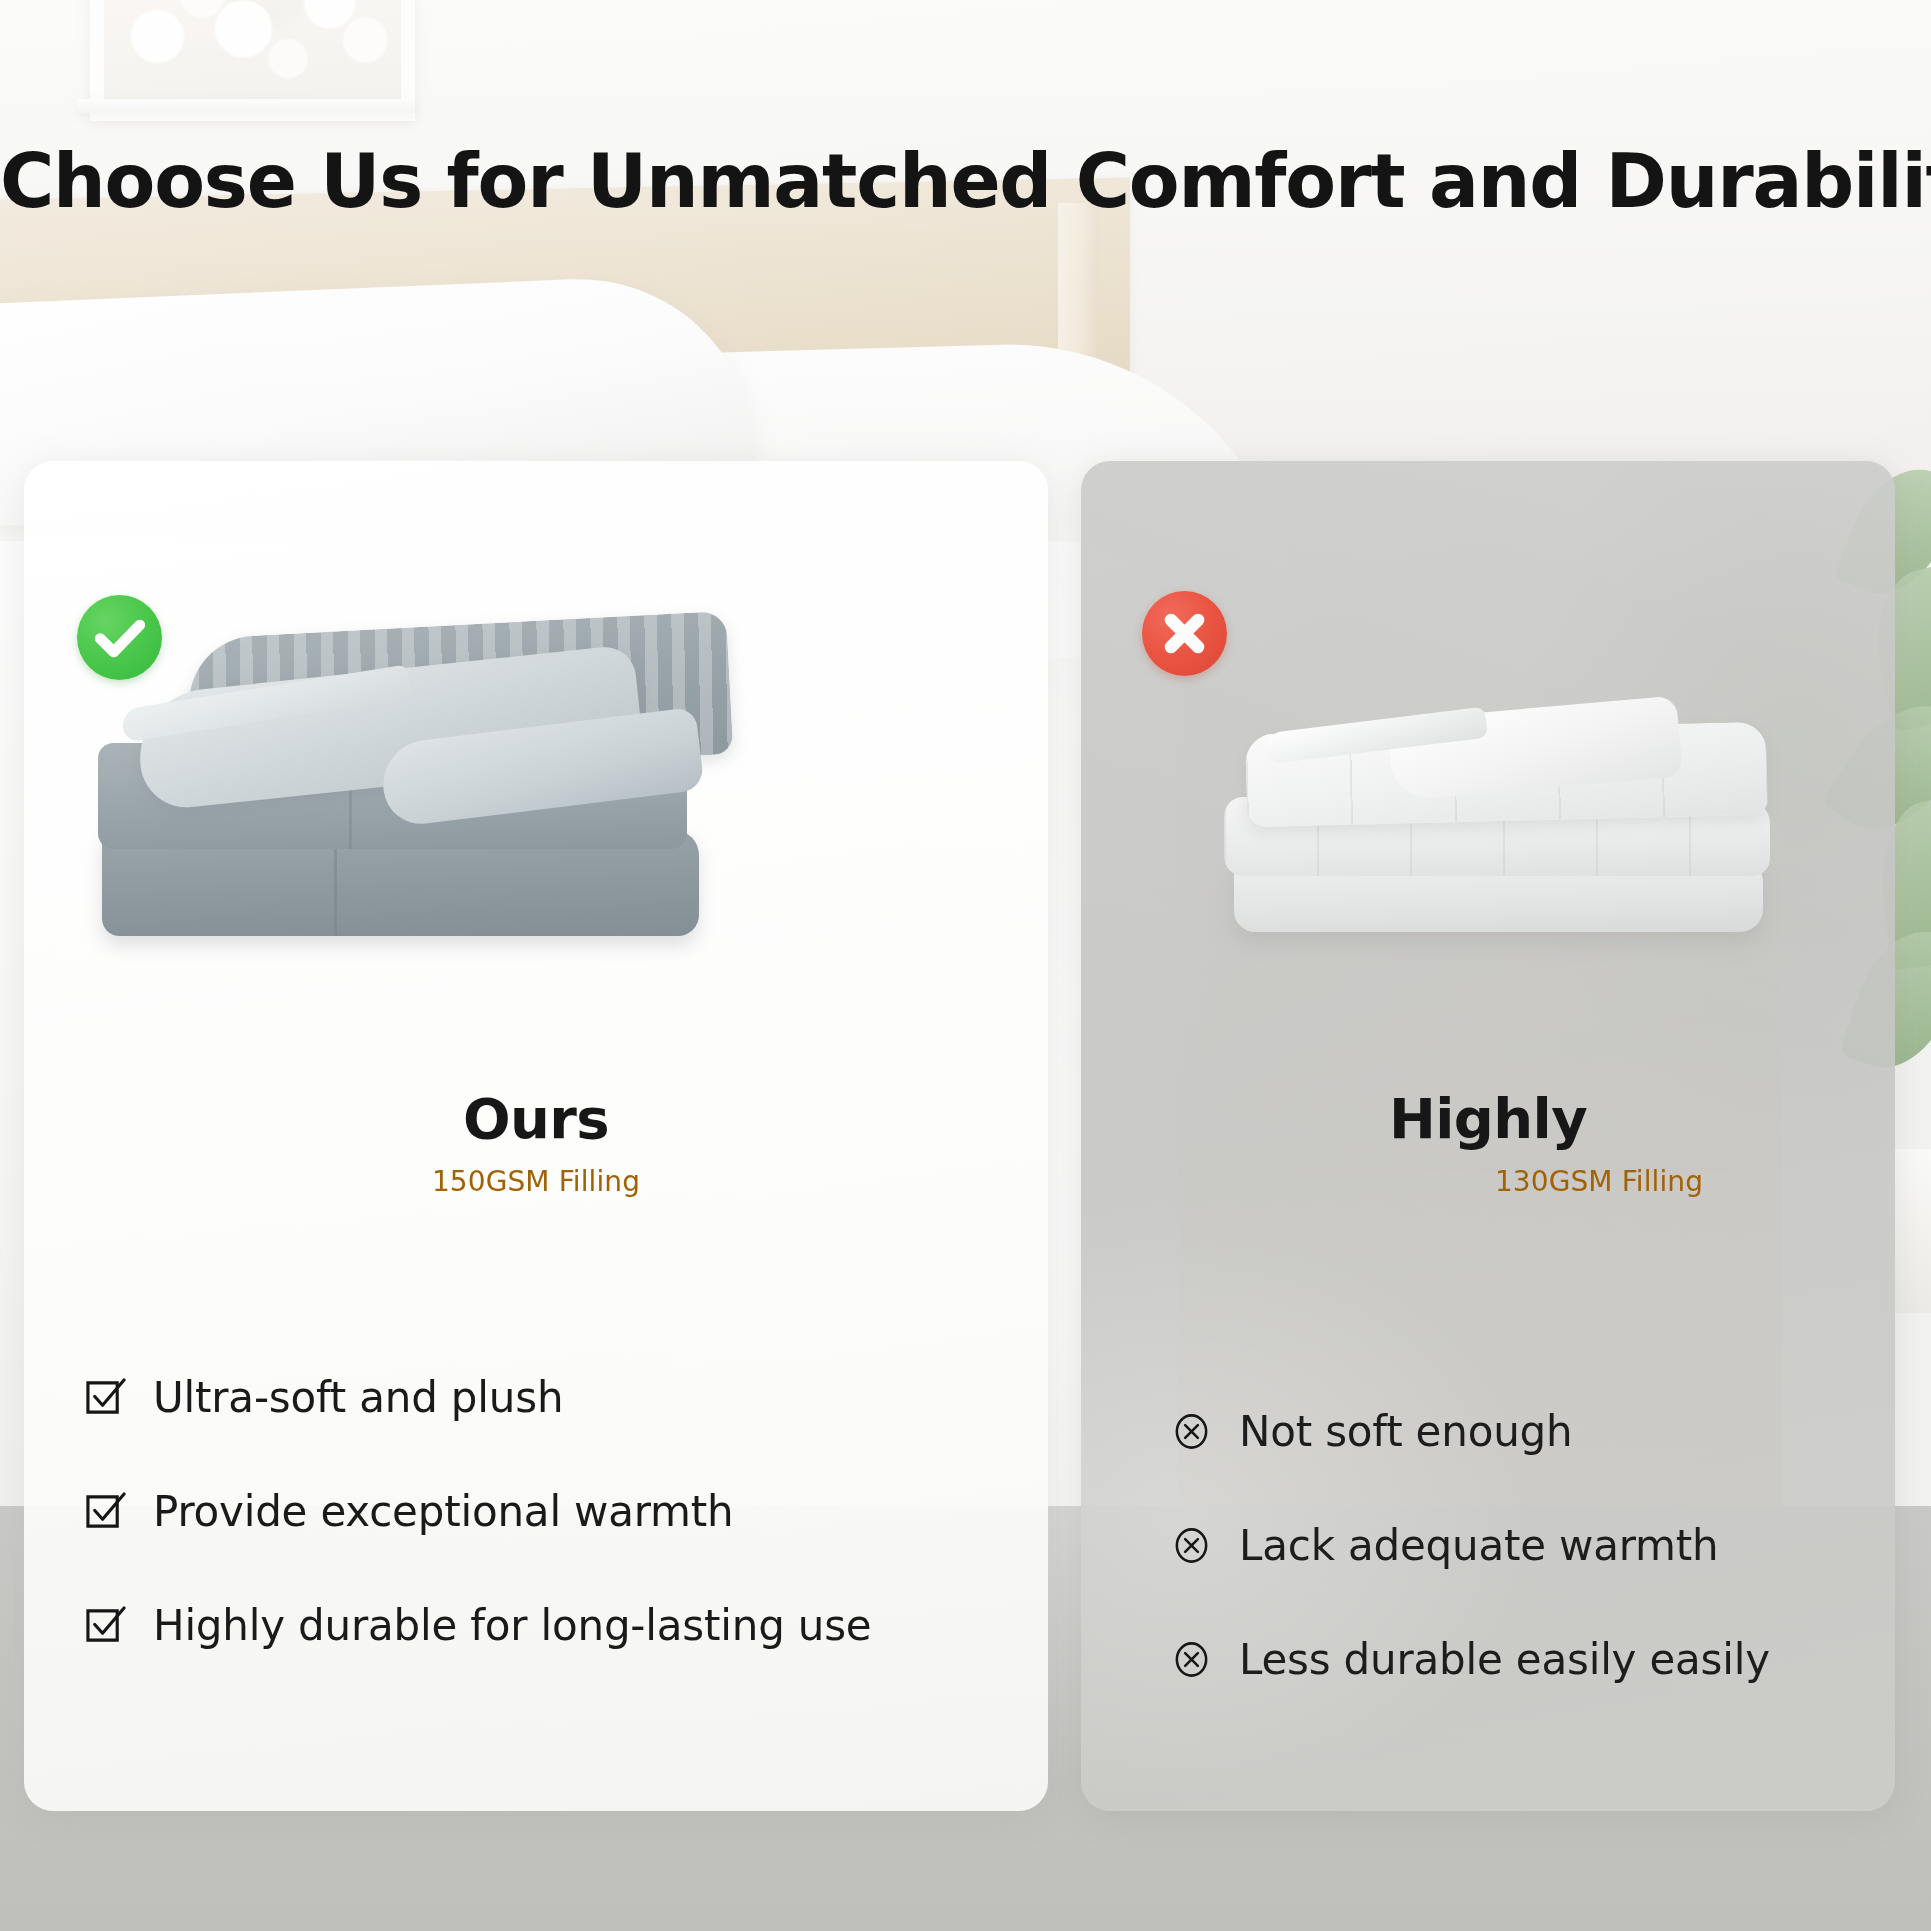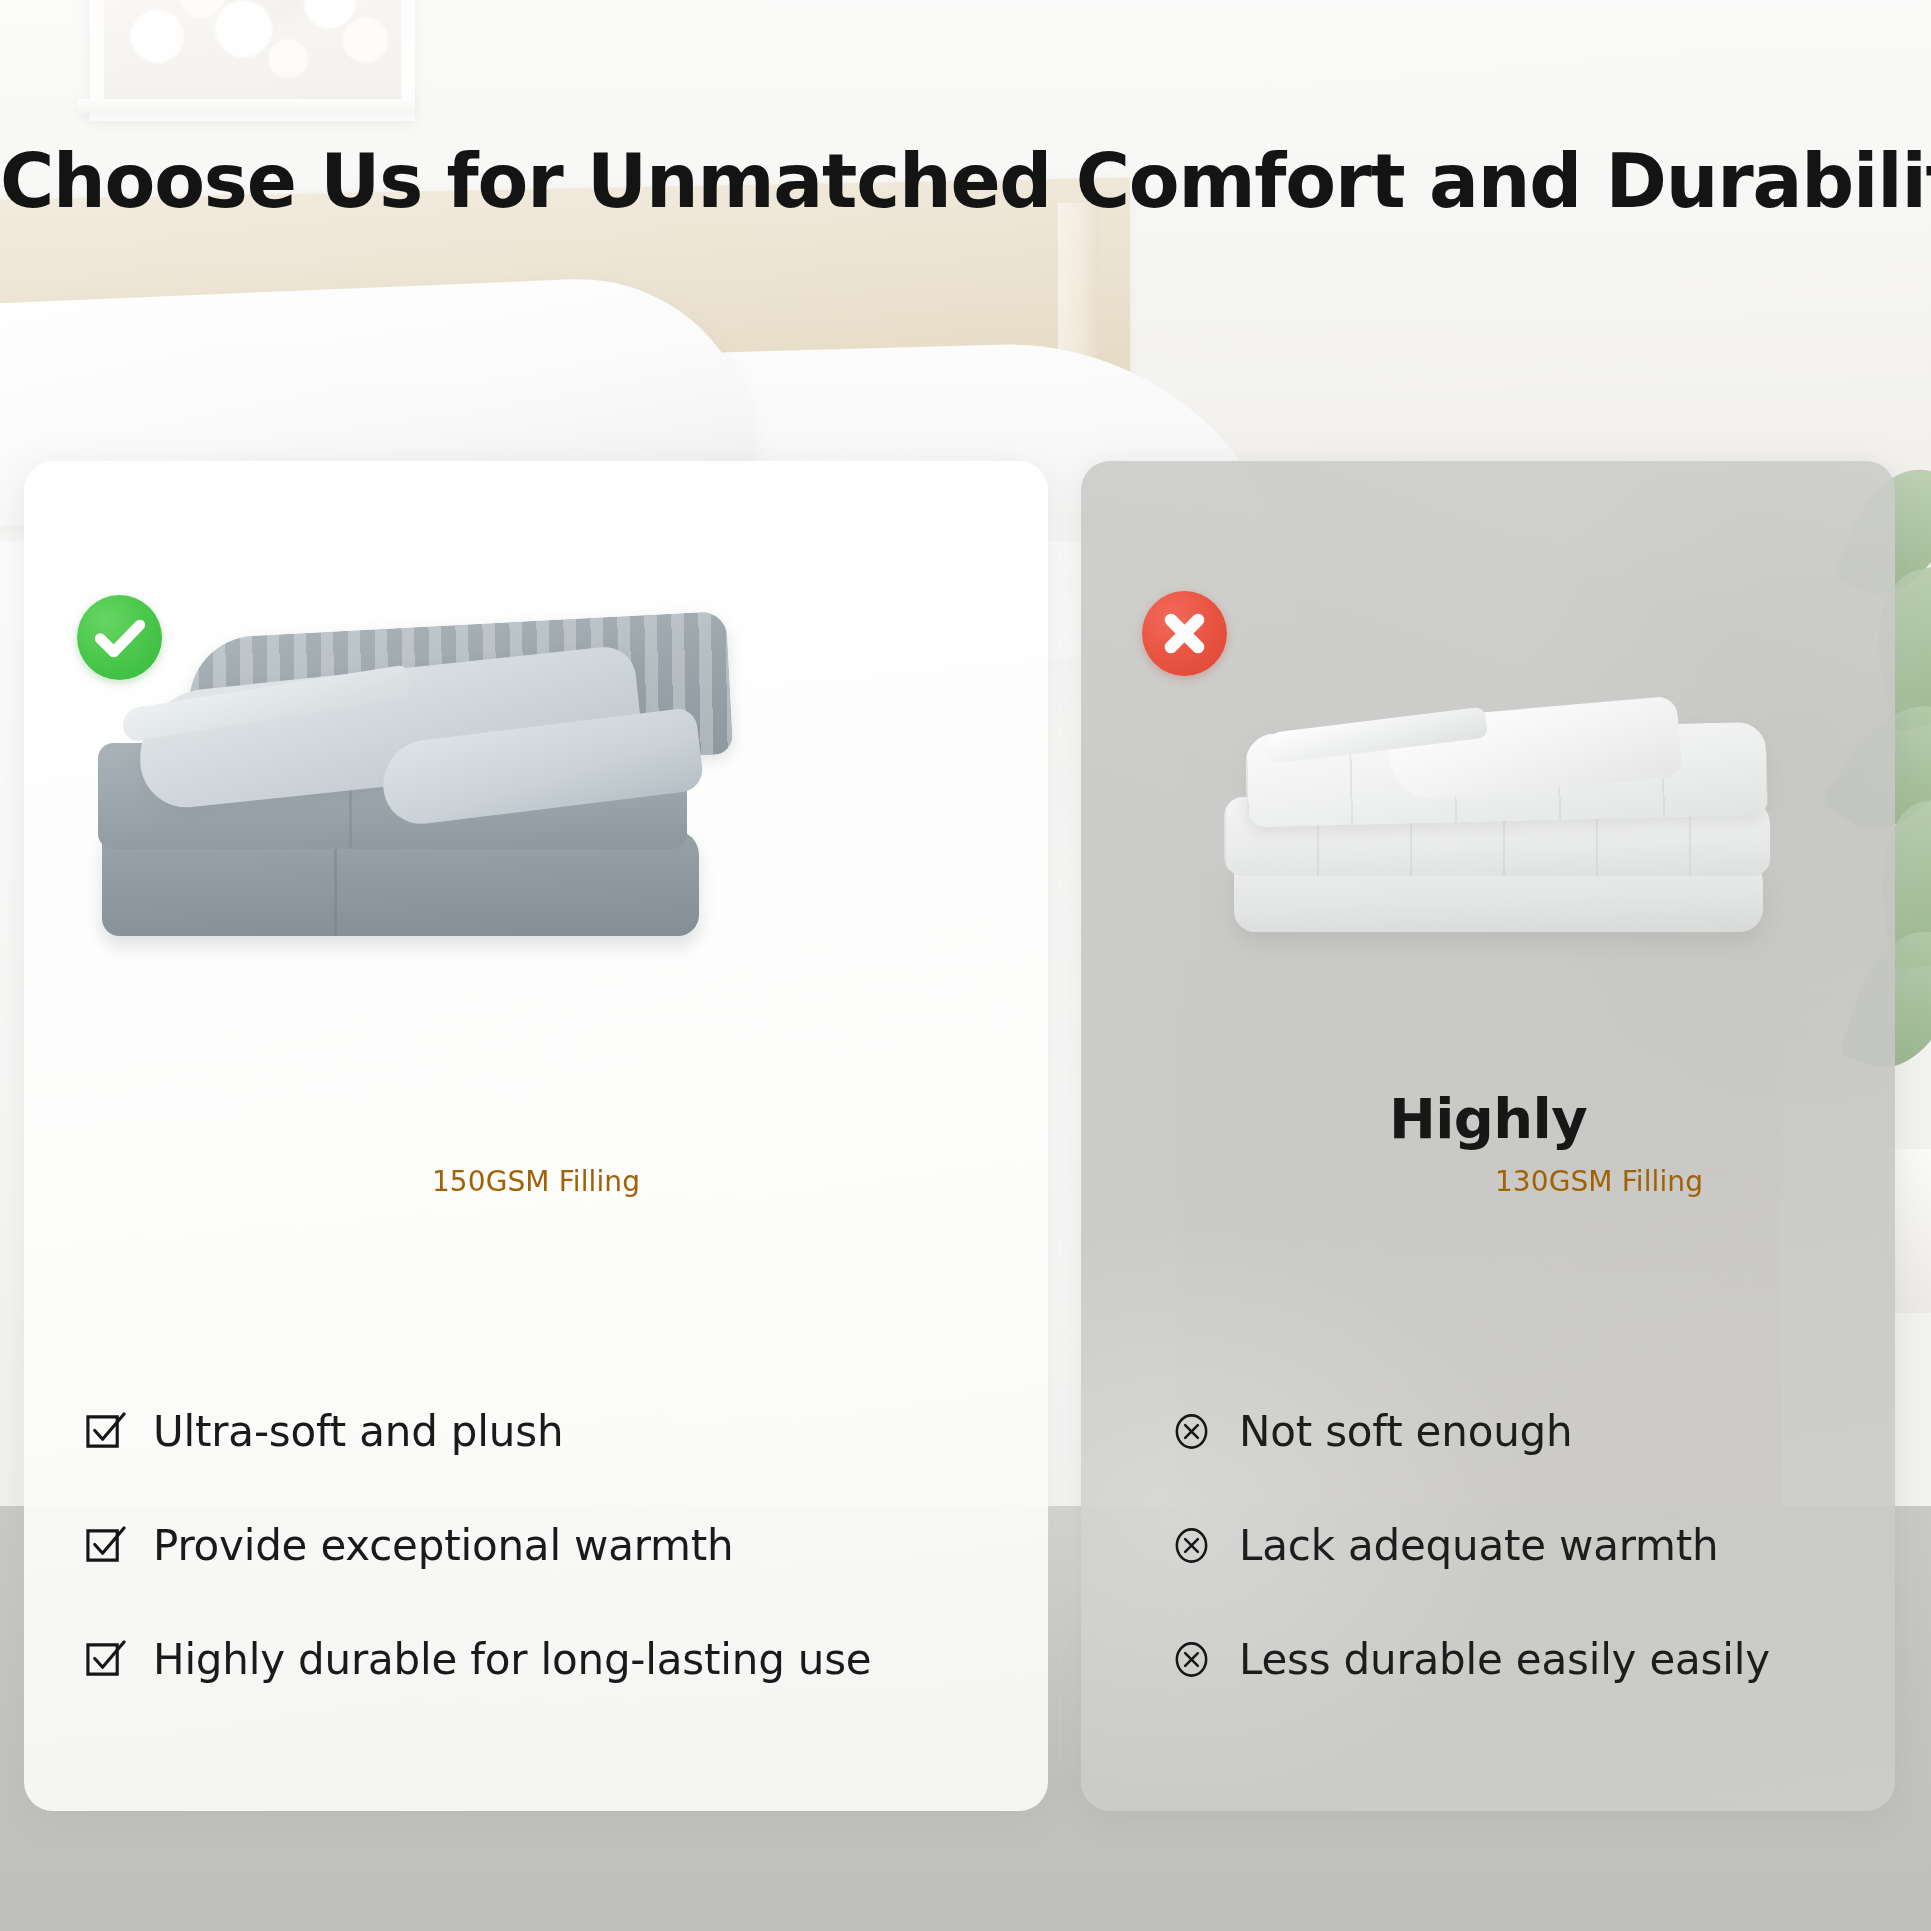--- a/index.html
+++ b/index.html
@@ -346,21 +346,21 @@
   .title-ours { left: 24px; top: 1086px; width: 1024px; }
   .sub-ours   { left: 24px; top: 1165px; width: 1024px; }
   .title-others { left: 1081px; top: 1086px; width: 814px; }
   .sub-others   { left: 1107px; top: 1165px; width: 984px; }
 
   
   .feature-list {
     position: absolute;
     z-index: 6;
   }
-  .list-ours   { left: 85px;  top: 1374px; width: 908px; }
+  .list-ours   { left: 85px;  top: 1340px; width: 908px; }
   .list-others { left: 1171px; top: 1374px; width: 695px; }
 
   .feature-row {
     display: flex;
     align-items: center;
     height: 114px;
   }
   .feature-icon {
     flex: 0 0 auto;
     width: 41px; height: 41px;
@@ -429,20 +429,21 @@
 
     <div class="product prod-ours">
       <div class="po-bottom"></div>
       <div class="po-mid"></div>
       <div class="po-top"></div>
       <div class="po-drape"></div>
       <div class="po-drape2"></div>
       <div class="po-edge"></div>
     </div>
 
+    <div class="card-title title-ours">Ours</div>
     <div class="card-sub sub-ours">150GSM Filling</div>
 
     <div class="feature-list list-ours">
 
       <div class="feature-row">
         <span class="feature-icon">
           <svg viewBox="0 0 42 42" aria-hidden="true">
             <path d="M3 6 H33 V36 H3 Z" fill="none" stroke="#161616" stroke-width="3.2"></path>
             <path d="M10 20 L18 29 L40 3" fill="none" stroke="#161616" stroke-width="3.2" stroke-linecap="round" stroke-linejoin="round"></path>
           </svg>

